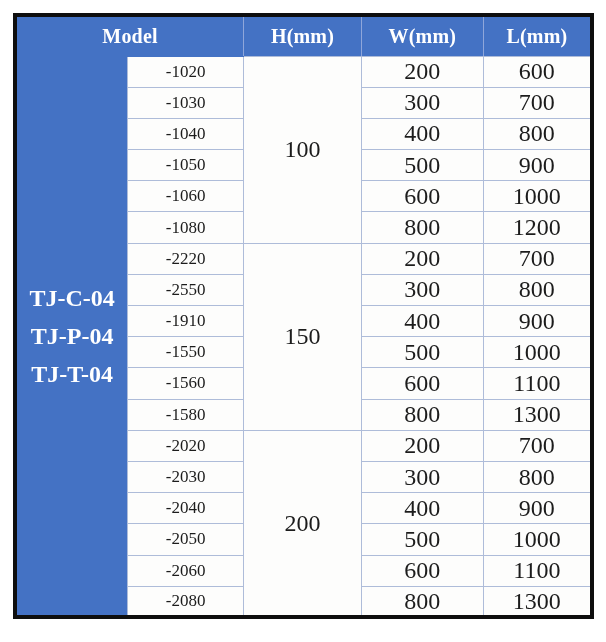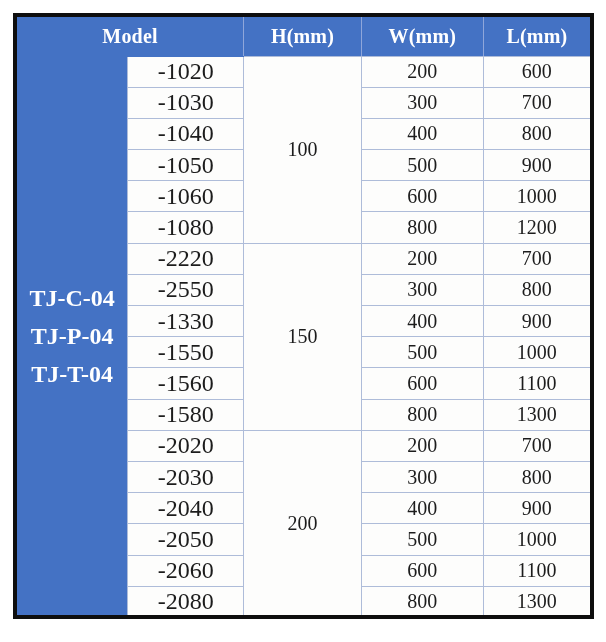--- a/index.html
+++ b/index.html
@@ -48,22 +48,22 @@
     background: #4472C4;
     color: #ffffff;
     font-size: 24px;
     font-weight: 600;
     border-top-color: #4472C4;
     border-left-color: #0e0e0e;
   }
   td.model-cell .series-name {
     line-height: 38px;
   }
-  td.suffix-cell { font-size: 24px; }
-  td.h-cell, td.value-cell { font-size: 20px; }
+  td.suffix-cell { font-size: 17px; }
+  td.h-cell, td.value-cell { font-size: 24px; }
 </style>
 </head>
 <body>
 
 <div class="page">
   <table class="spec-table">
     <colgroup>
       <col style="width:112px">
       <col style="width:115px">
       <col style="width:117px">
@@ -120,21 +120,21 @@
           <td class="h-cell" rowspan="6">150</td>
           <td class="value-cell">200</td>
           <td class="value-cell">700</td>
         </tr>
         <tr>
           <td class="suffix-cell">-2550</td>
           <td class="value-cell">300</td>
           <td class="value-cell">800</td>
         </tr>
         <tr>
-          <td class="suffix-cell">-1330</td>
+          <td class="suffix-cell">-1910</td>
           <td class="value-cell">400</td>
           <td class="value-cell">900</td>
         </tr>
         <tr>
           <td class="suffix-cell">-1550</td>
           <td class="value-cell">500</td>
           <td class="value-cell">1000</td>
         </tr>
         <tr>
           <td class="suffix-cell">-1560</td>

